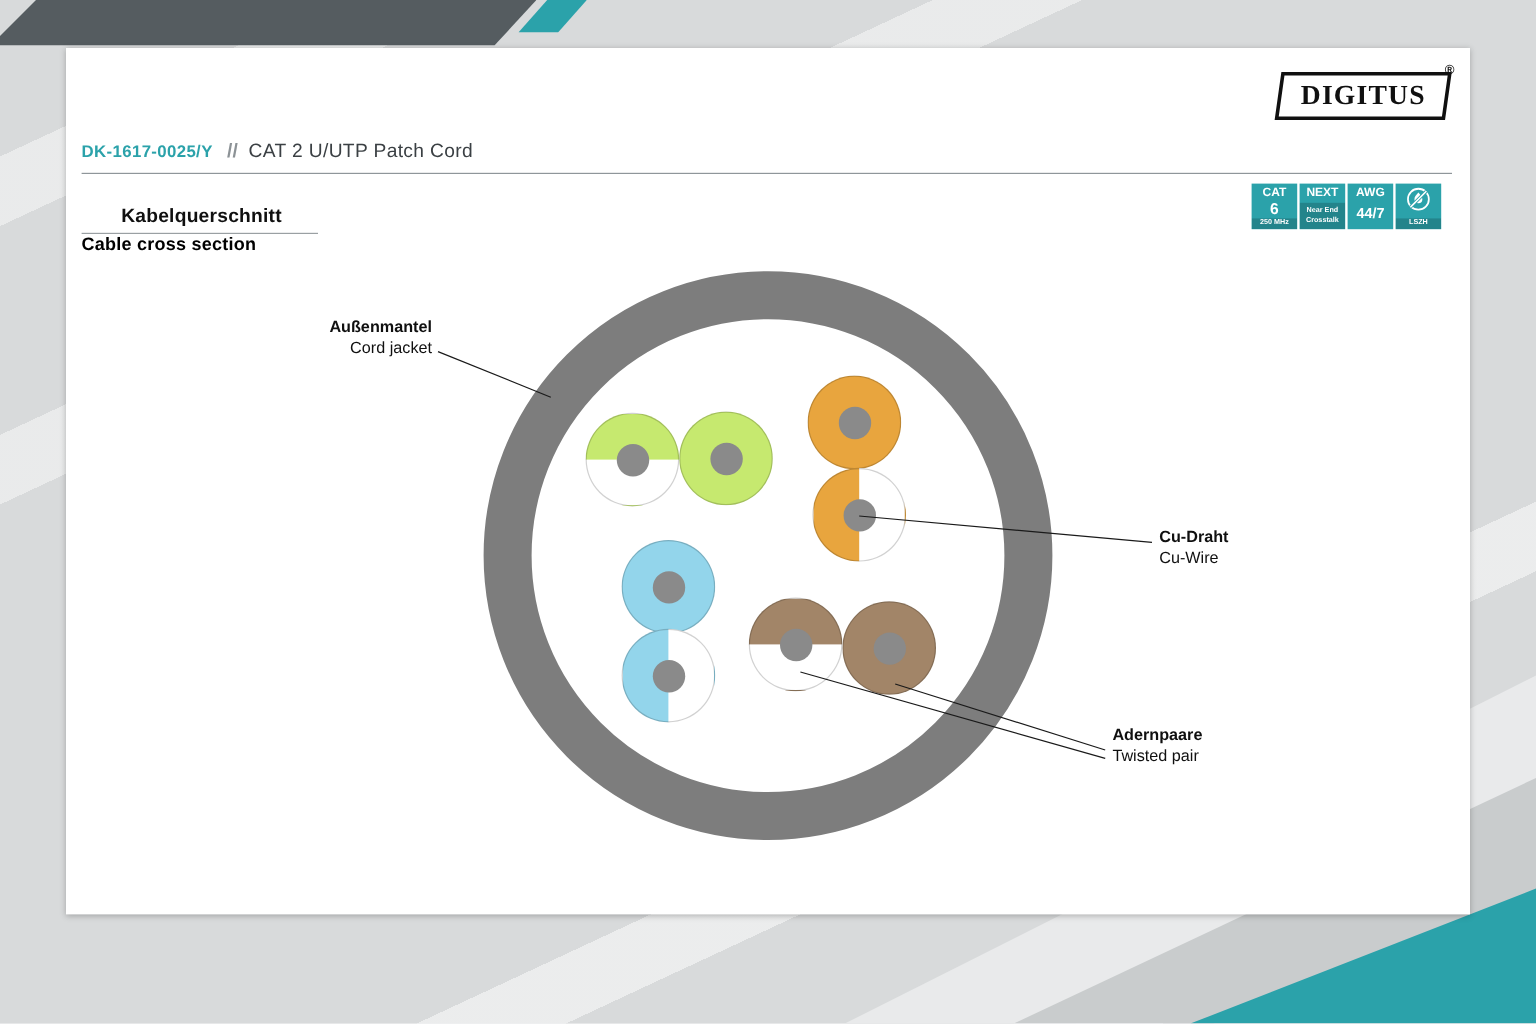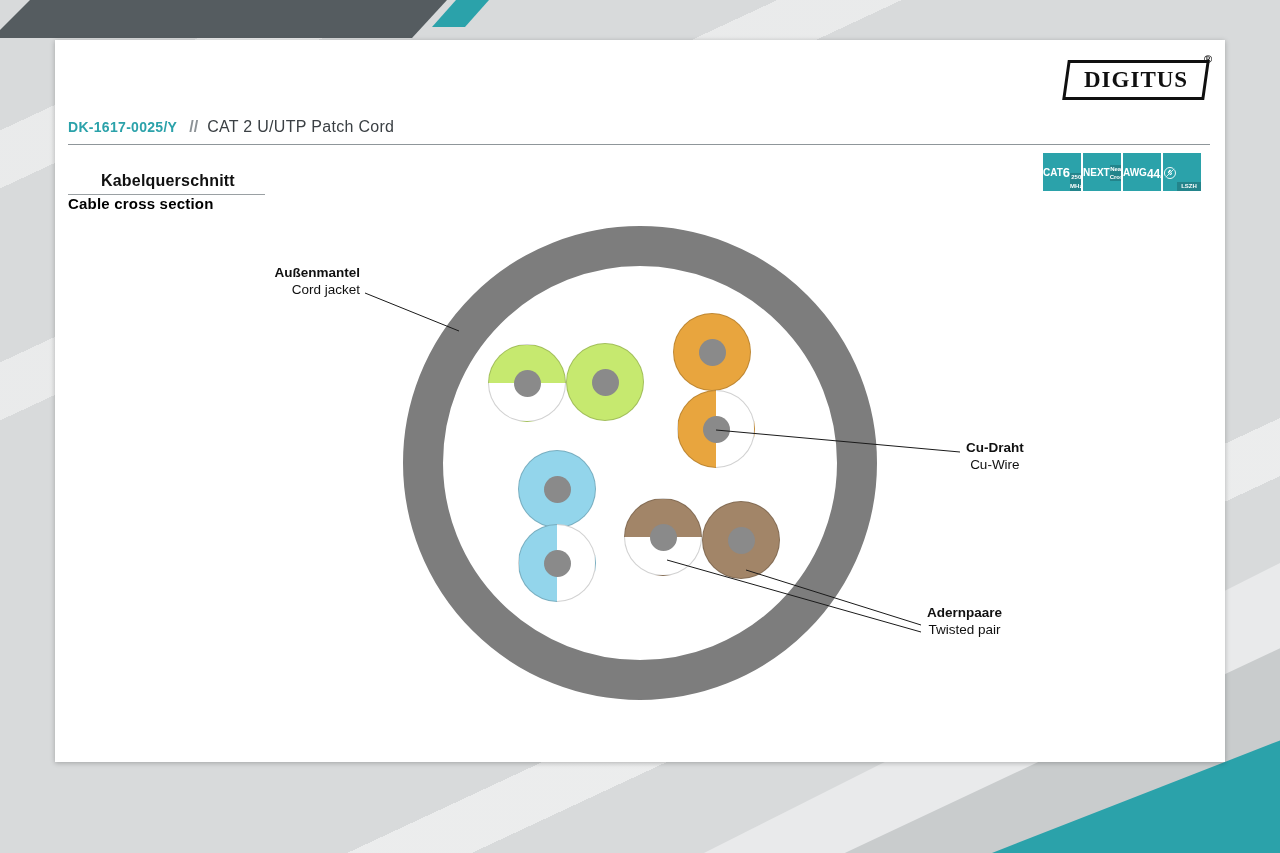--- a/index.html
+++ b/index.html
@@ -60,21 +60,21 @@
 
   
   .section-head{position:absolute;left:13px;top:132px;}
   .section-de{font-size:16px;font-weight:700;color:#101010;letter-spacing:.2px;margin-left:33px;}
   .section-rule{width:197px;border-top:1px solid #9aa0a3;margin-top:4px;}
   .section-en{font-size:15px;font-weight:700;color:#000000;margin-top:0;letter-spacing:.2px;}
 
   
   .badges{position:absolute;right:24px;top:113px;display:flex;gap:2px;}
   .badge{width:38px;height:38px;background:var(--accent);color:#fff;
-    display:flex;flex-direction:row;align-items:center;justify-content:flex-start;
+    display:flex;flex-direction:column;align-items:center;justify-content:flex-start;
     overflow:hidden;}
   .b-top{font-size:10px;font-weight:700;line-height:12px;margin-top:2px;}
   .b-big{font-size:13px;font-weight:700;line-height:13px;}
   .b-mid{font-size:12px;font-weight:700;line-height:14px;margin-top:4px;}
   .b-strip{margin-top:auto;width:100%;background:rgba(0,0,0,.18);
     font-size:6px;line-height:9px;text-align:center;font-weight:700;}
   .b-strip2{margin-top:2px;width:100%;background:rgba(0,0,0,.18);flex:1;
     font-size:6px;line-height:8px;text-align:center;font-weight:700;
     display:flex;flex-direction:column;justify-content:center;}
   .b-icon{margin-top:2px;}
@@ -92,21 +92,21 @@
   .fill-orange{background:var(--pair-orange);}
   .fill-orange-v{background:linear-gradient(to right,var(--pair-orange) 50%,#fff 50%);}
   .fill-blue{background:var(--pair-blue);}
   .fill-blue-v{background:linear-gradient(to right,var(--pair-blue) 50%,#fff 50%);}
   .fill-brown{background:var(--pair-brown);}
   .fill-brown-h{background:linear-gradient(to bottom,var(--pair-brown) 50%,#fff 50%);}
 
   .callout-lines{position:absolute;left:0;top:0;pointer-events:none;}
   .callout-lines line{stroke:#1a1a1a;stroke-width:1;}
 
-  .callout{position:absolute;color:#101010;font-size:13.5px;line-height:17px;text-align:center;}
+  .callout{position:absolute;color:#101010;font-size:13.5px;line-height:17px;}
   .callout .c-de{font-weight:700;}
   .callout-right{text-align:right;}
 </style>
 </head>
 <body>
 
 <div class="bg-shape bg-wedge-light"></div>
 <div class="bg-shape bg-wedge-mid"></div>
 <div class="bg-shape bg-wedge-teal"></div>
 <div class="bg-shape bg-corner-dark"></div>

